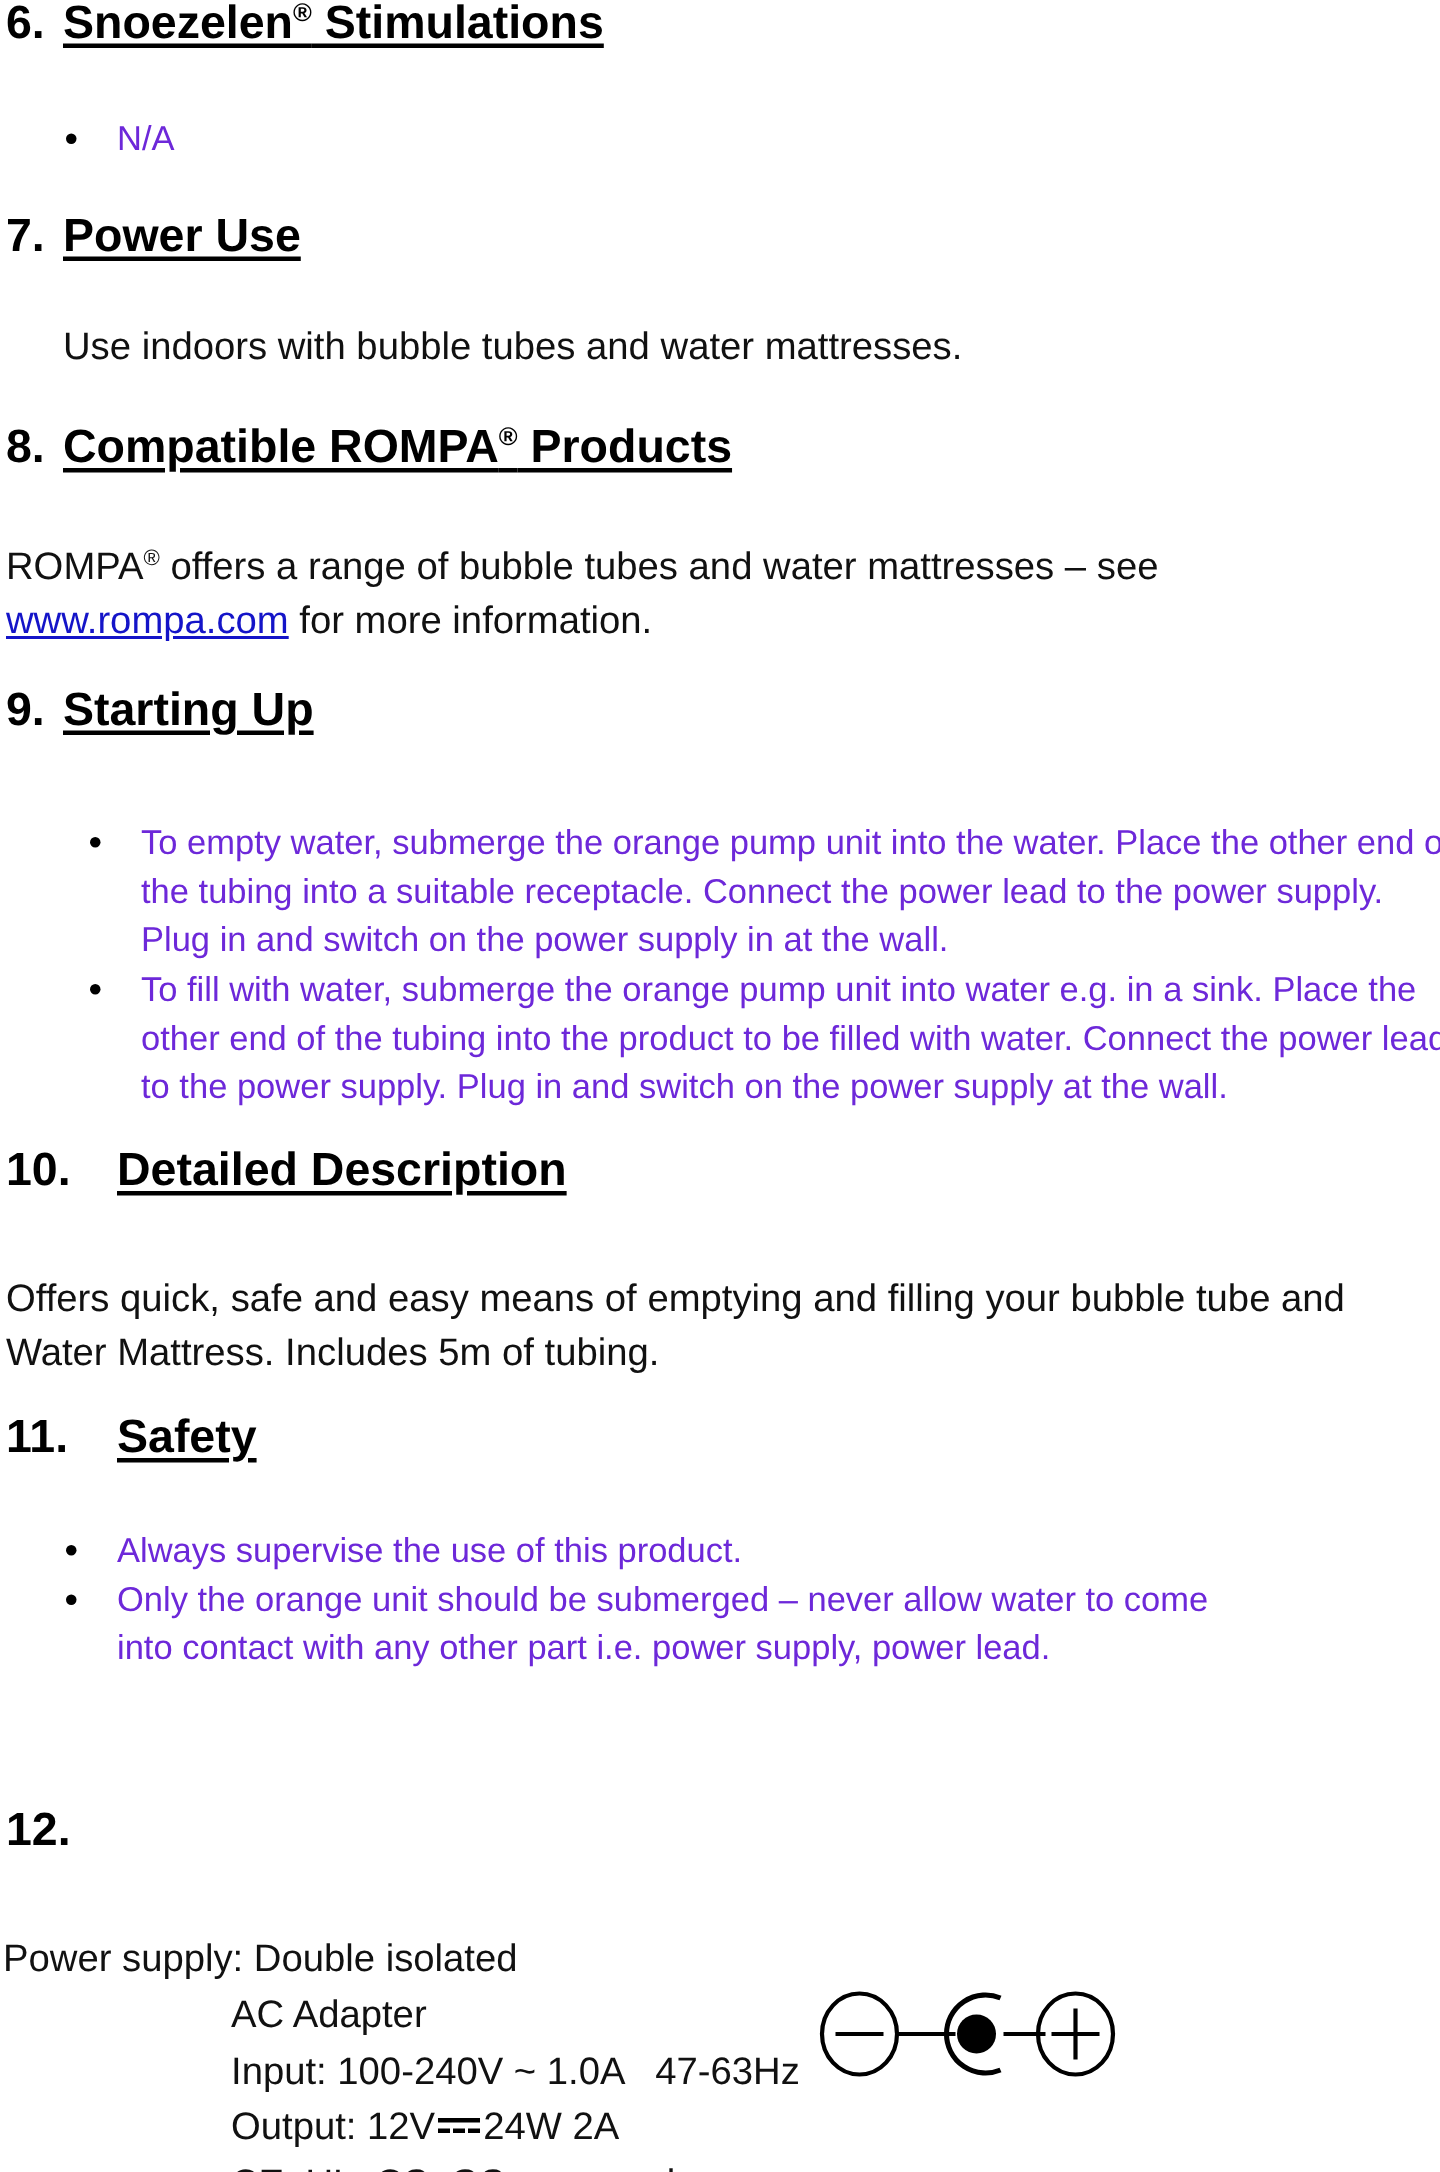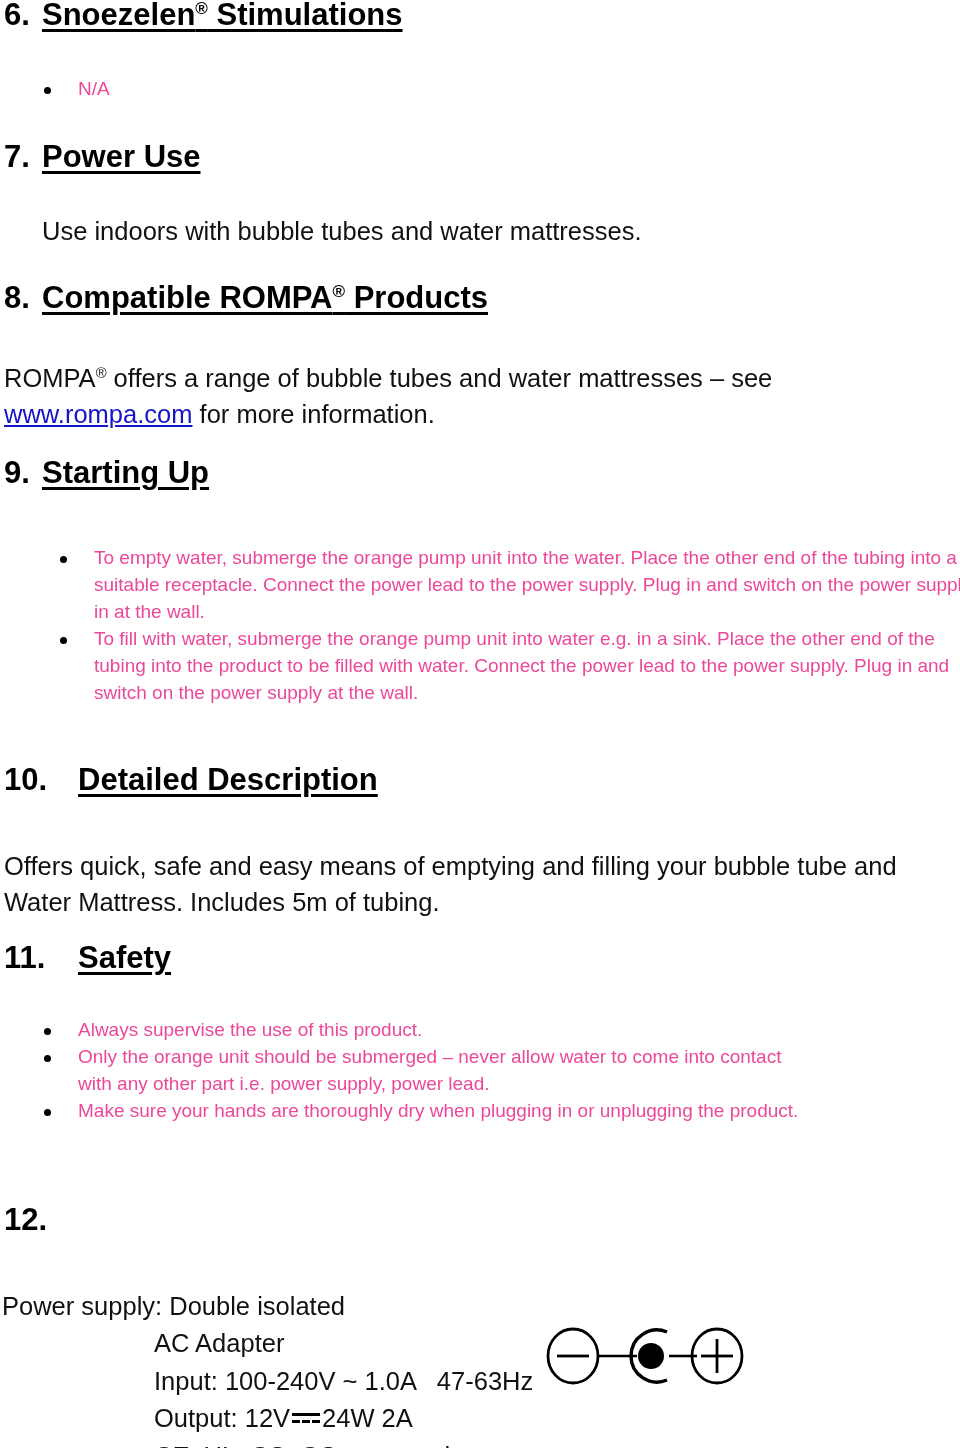--- a/index.html
+++ b/index.html
@@ -81,23 +81,23 @@
   
   ul.bullets {
     list-style: none;
     margin: 0;
     padding: 0;
   }
   ul.bullets > li {
     position: relative;
     padding-left: 78px;
     padding-right: 4px;
-    font-size: 19px;
+    font-size: 23px;
     line-height: 1.42;
-    color: #ec4899;
+    color: #6d28d9;
   }
   ul.bullets > li .dot {
     position: absolute;
     left: 44px;
     top: 0.56em;
     width: 7px;
     height: 7px;
     background: #000;
     border-radius: 50%;
     display: block;
@@ -219,24 +219,20 @@
 
   <ul class="bullets" style="position:absolute; left:0; top:1017px; width:816px;">
     <li>
       <span class="dot"></span>
       <span>Always supervise the use of this product.</span>
     </li>
     <li>
       <span class="dot"></span>
       <span>Only the orange unit should be submerged – never allow water to come into contact with any other part i.e. power supply, power lead.</span>
     </li>
-    <li>
-      <span class="dot"></span>
-      <span>Make sure your hands are thoroughly dry when plugging in or unplugging the product.</span>
-    </li>
   </ul>
 
   <div style="position:absolute; left:0; top:1203px; width:960px;">
     <div class="heading tab-wide">
       <span class="num">12.</span>
     </div>
   </div>
 
   <div class="spec-wrap" style="position:absolute; left:0; top:1288px; width:960px;">
     <div class="spec-line">Power supply: Double isolated</div>

